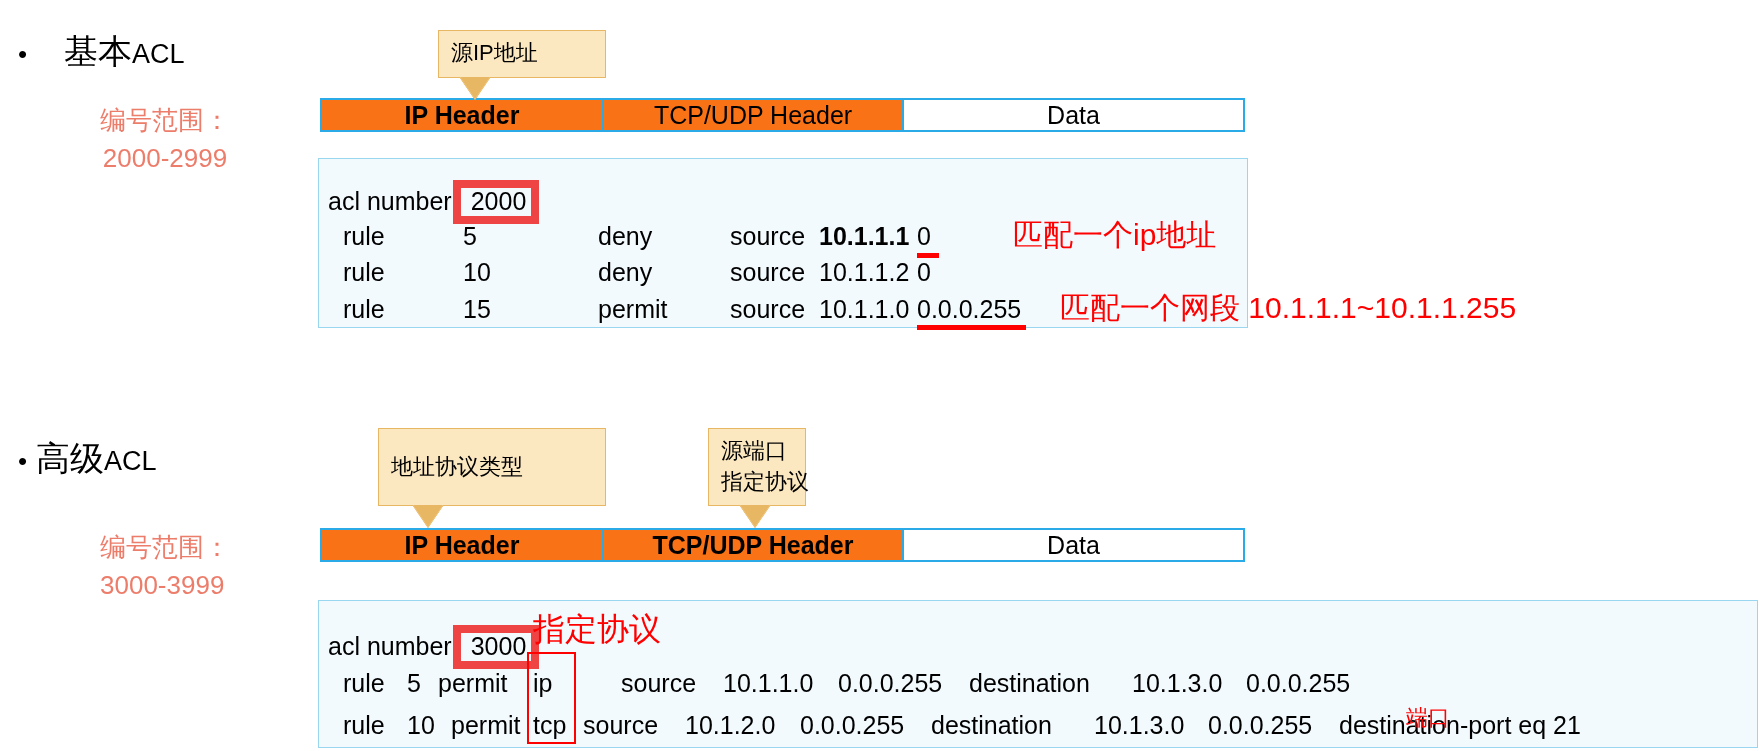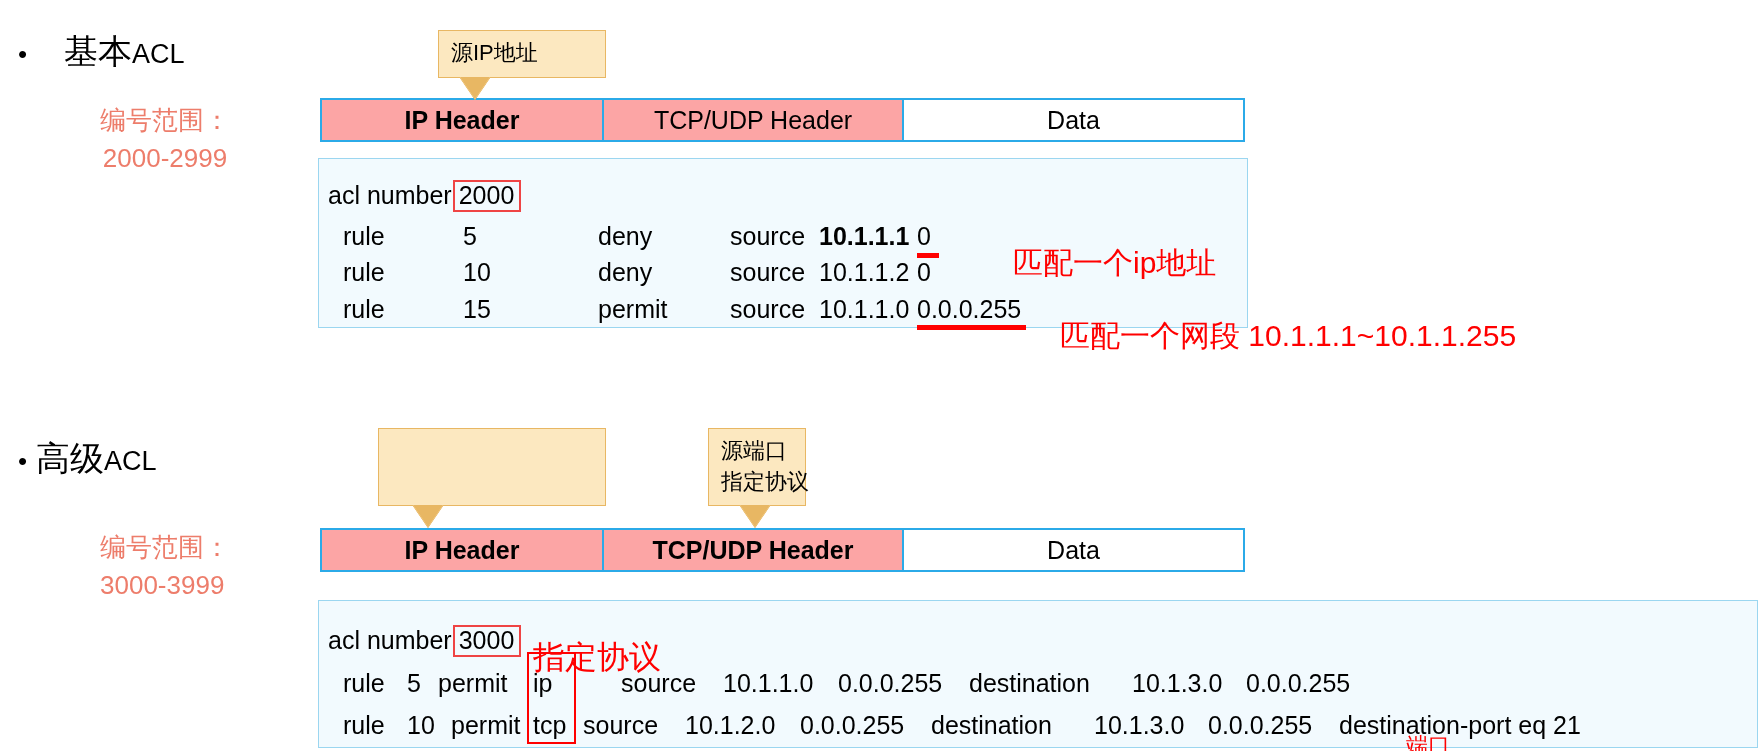--- a/index.html
+++ b/index.html
@@ -60,22 +60,22 @@
     border-top:22px solid #E8B763;
     z-index:-1;
   }
 
   
   .pkt-strip{
     position:absolute;
     display:flex;
     border:2.5px solid #2BAAE8;
     box-sizing:border-box;
-    height:44px;
-    background:#fca5a5;
+    height:34px;
+    background:#f97316;
   }
   .pkt-cell{
     display:flex;align-items:center;justify-content:center;
     font-size:25px;
     box-sizing:border-box;
     height:100%;
     color:#000;
   }
   .pkt-cell.b{font-weight:bold;}
   .pkt-cell.sep{border-right:2.5px solid #2BAAE8;}
@@ -89,38 +89,37 @@
     box-sizing:border-box;
   }
   .acl-line{
     position:absolute;
     font-size:25px;
     line-height:1;
     white-space:nowrap;
     color:#000;
   }
   .num-box{
-    border:2px solid #ef4444;
-    padding:1px 5px 2px 4px;
+    border:8px solid #ef4444;
+    padding:1px 5px 2px 10px;
     display:inline-block;
     box-sizing:border-box;
     background:#F2FAFE;
   }
   .red-box{
     border:2.5px solid #FF0000;
     box-sizing:border-box;
     position:absolute;
     background:transparent;
   }
   .red-txt{
     color:#FF0000;
     position:absolute;
     white-space:nowrap;
     line-height:1;
-    margin-top:28px;
   }
   .underline-red{
     position:absolute;
     background:#FF0000;
     height:5px;
   }
   .mono-col{position:absolute;white-space:nowrap;font-size:25px;line-height:1;}
 </style>
 </head>
 <body>
@@ -192,20 +191,21 @@
     <span>高级</span><span class="lat">ACL</span>
   </span>
 </div>
 
 <div class="abs" style="left:100px;top:530px;">
   <div class="range-line">编号范围：</div>
   <div class="range-line" style="margin-top:4px;">3000-3999</div>
 </div>
 
 <div class="callout" style="left:378px;top:428px;width:228px;height:78px;display:flex;flex-direction:column;justify-content:center;">
+  <div style="margin-top:2px;">地址协议类型</div>
 </div>
 <div class="callout-tail" style="left:413px;top:505px;"></div>
 
 <div class="callout" style="left:708px;top:428px;width:98px;height:78px;display:flex;flex-direction:column;justify-content:center;">
   <div>源端口</div>
   <div style="margin-top:2px;">指定协议</div>
 </div>
 <div class="callout-tail" style="left:740px;top:505px;"></div>
 
 <div class="pkt-strip" style="left:320px;top:528px;width:925px;">

